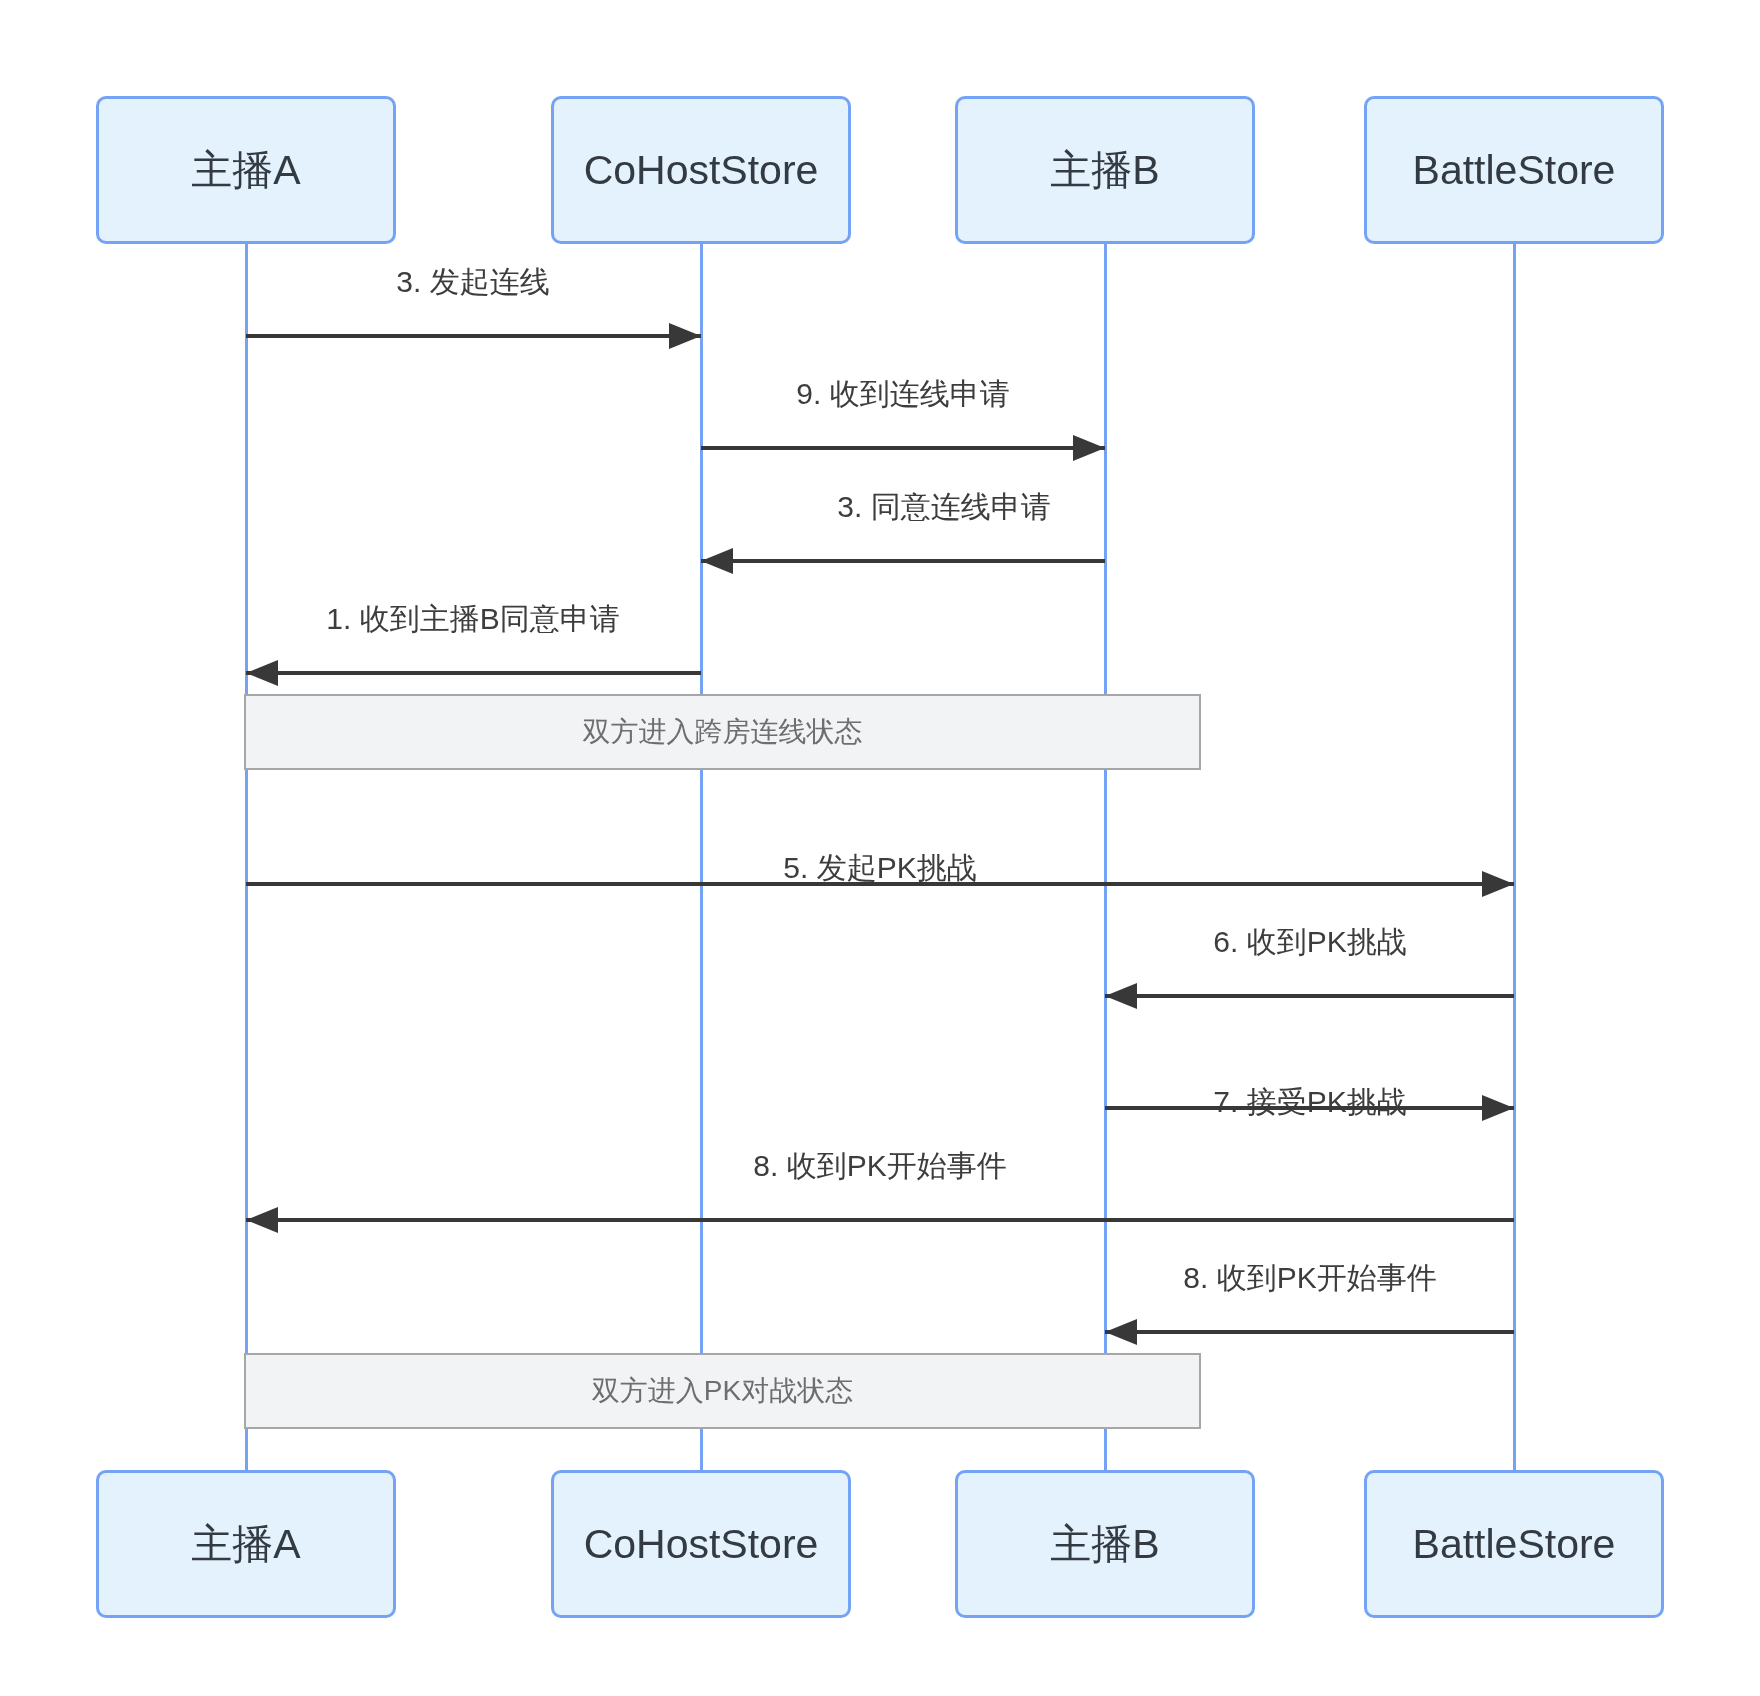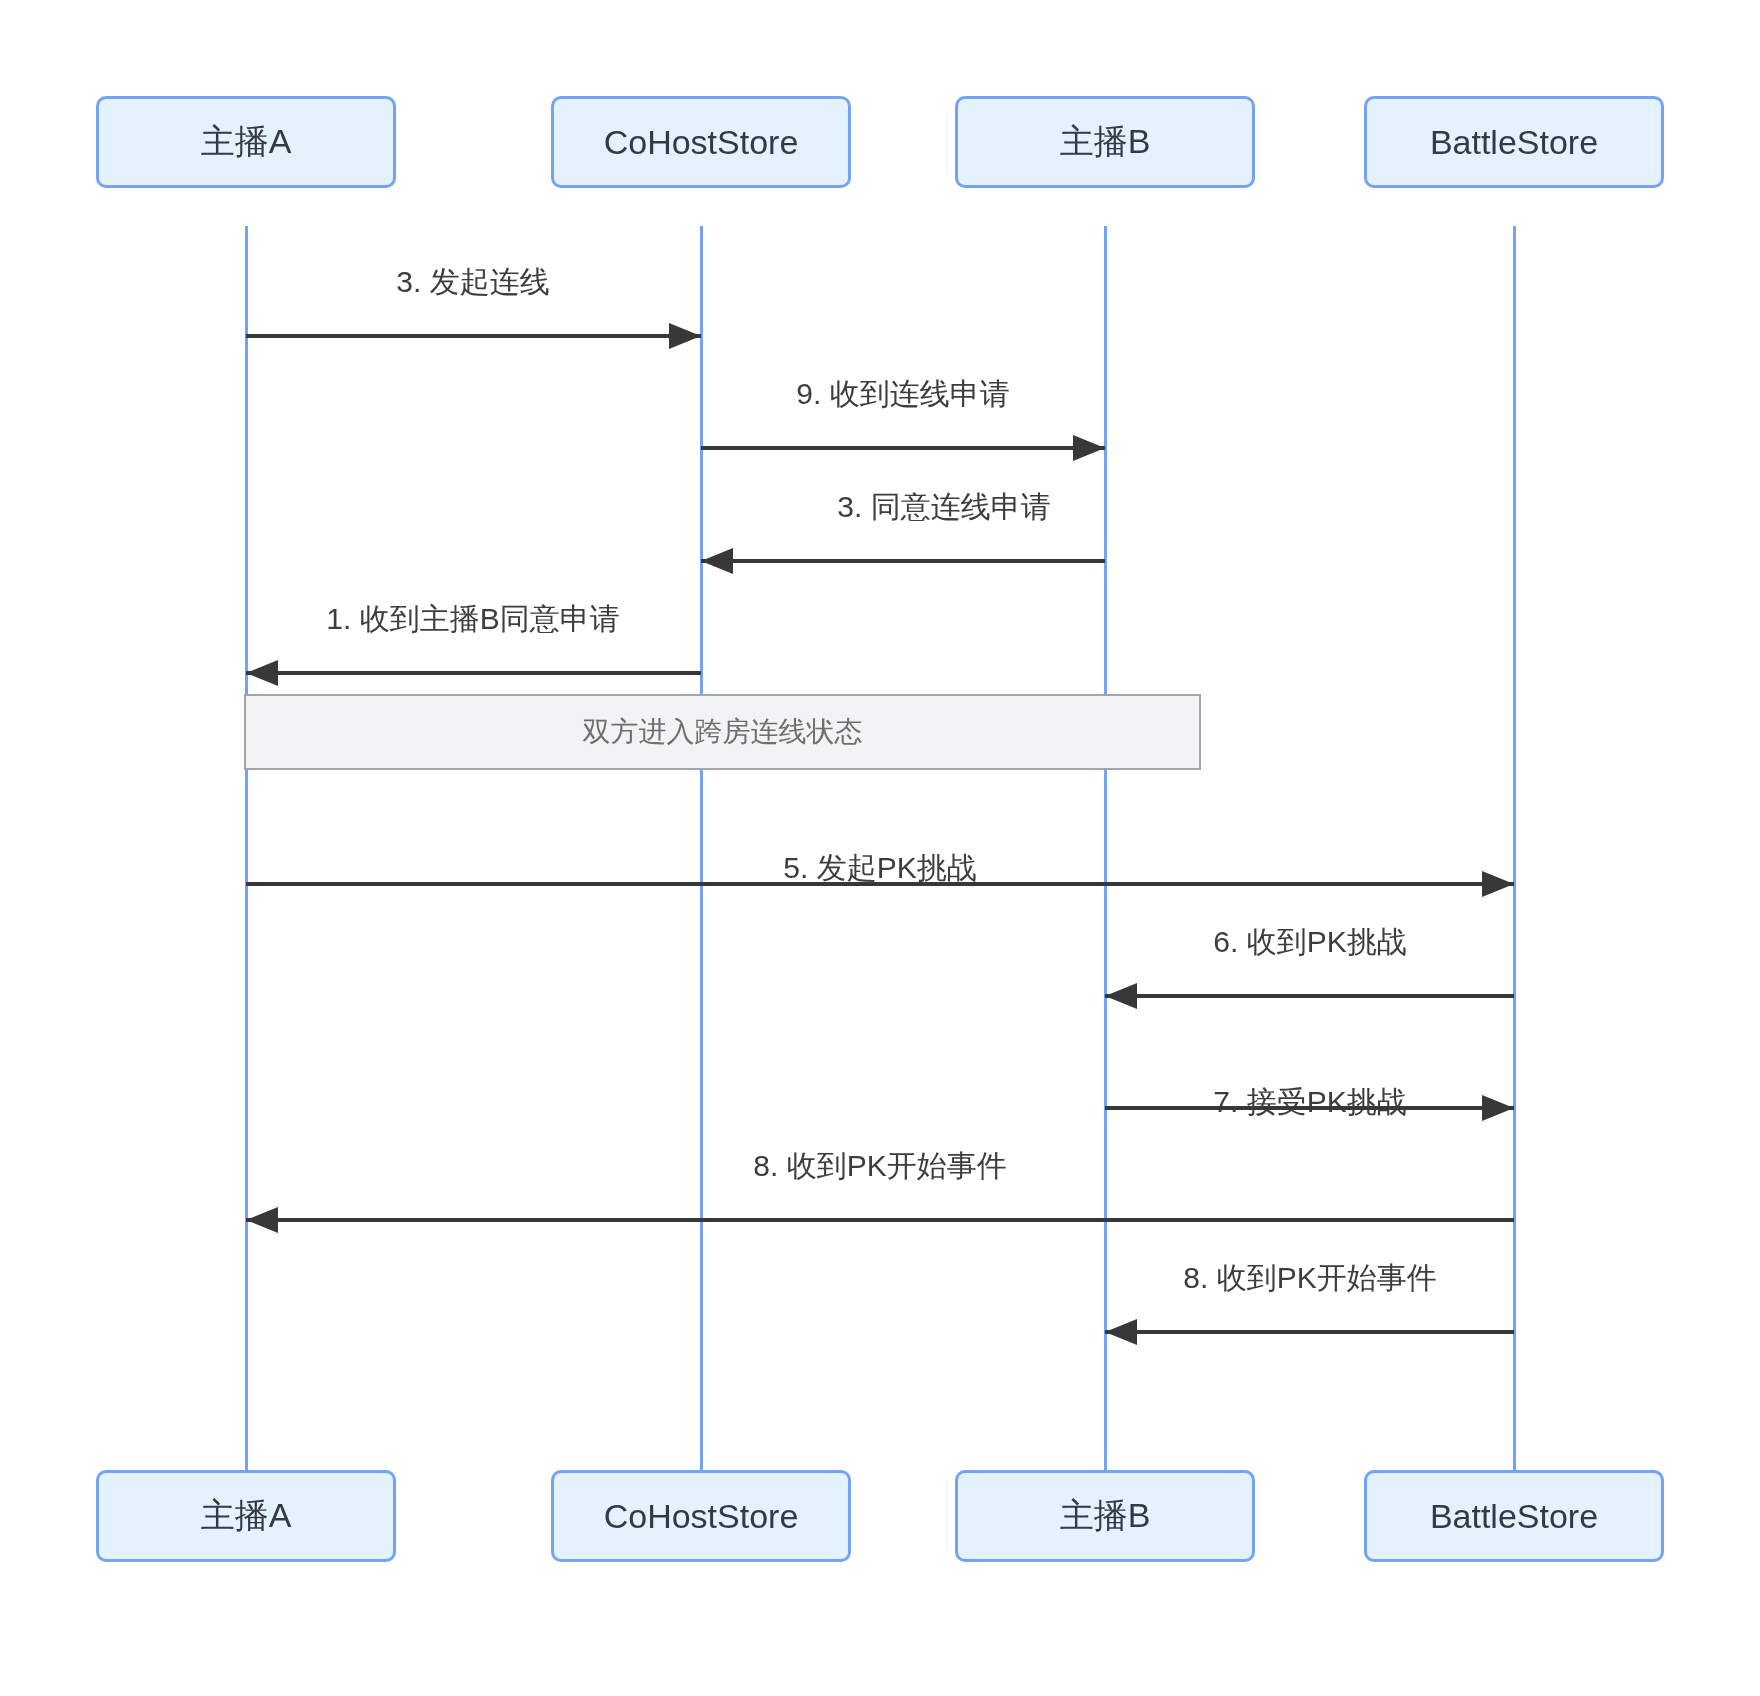--- a/index.html
+++ b/index.html
@@ -7,29 +7,29 @@
     position: relative;
     width: 1760px;
     height: 1696px;
     background: #ffffff;
     font-family: "Liberation Sans", "DejaVu Sans", sans-serif;
     overflow: hidden;
   }
   .actor {
     position: absolute;
     width: 300px;
-    height: 92px;
+    height: 148px;
     box-sizing: border-box;
     background: #e3f2fd;
     border: 3px solid #74a3f6;
     border-radius: 10px;
     display: flex;
     align-items: center;
     justify-content: center;
-    font-size: 34px;
+    font-size: 41px;
     color: #333a42;
     z-index: 4;
   }
   .lifeline {
     position: absolute;
     top: 226px;
     width: 3px;
     height: 1244px;
     background: #74a3f6;
     z-index: 1;
@@ -149,20 +149,23 @@
     <div class="msg-line" style="left:246px;top:1218px;width:1268px;"></div>
     <div class="msg-head left" style="left:246px;top:1207px;"></div>
   </div>
 
   <div>
     <div class="msg-label" style="left:1310px;top:1278px;">8. 收到PK开始事件</div>
     <div class="msg-line" style="left:1105px;top:1330px;width:409px;"></div>
     <div class="msg-head left" style="left:1105px;top:1319px;"></div>
   </div>
 
+  <div class="note" style="top:1353px;">
+    <span>双方进入PK对战状态</span>
+  </div>
 
   <div class="actor" style="left:96px;top:1470px;">
       <span>主播A</span>
     </div>
   <div class="actor" style="left:551px;top:1470px;">
       <span>CoHostStore</span>
     </div>
   <div class="actor" style="left:955px;top:1470px;">
       <span>主播B</span>
     </div>

